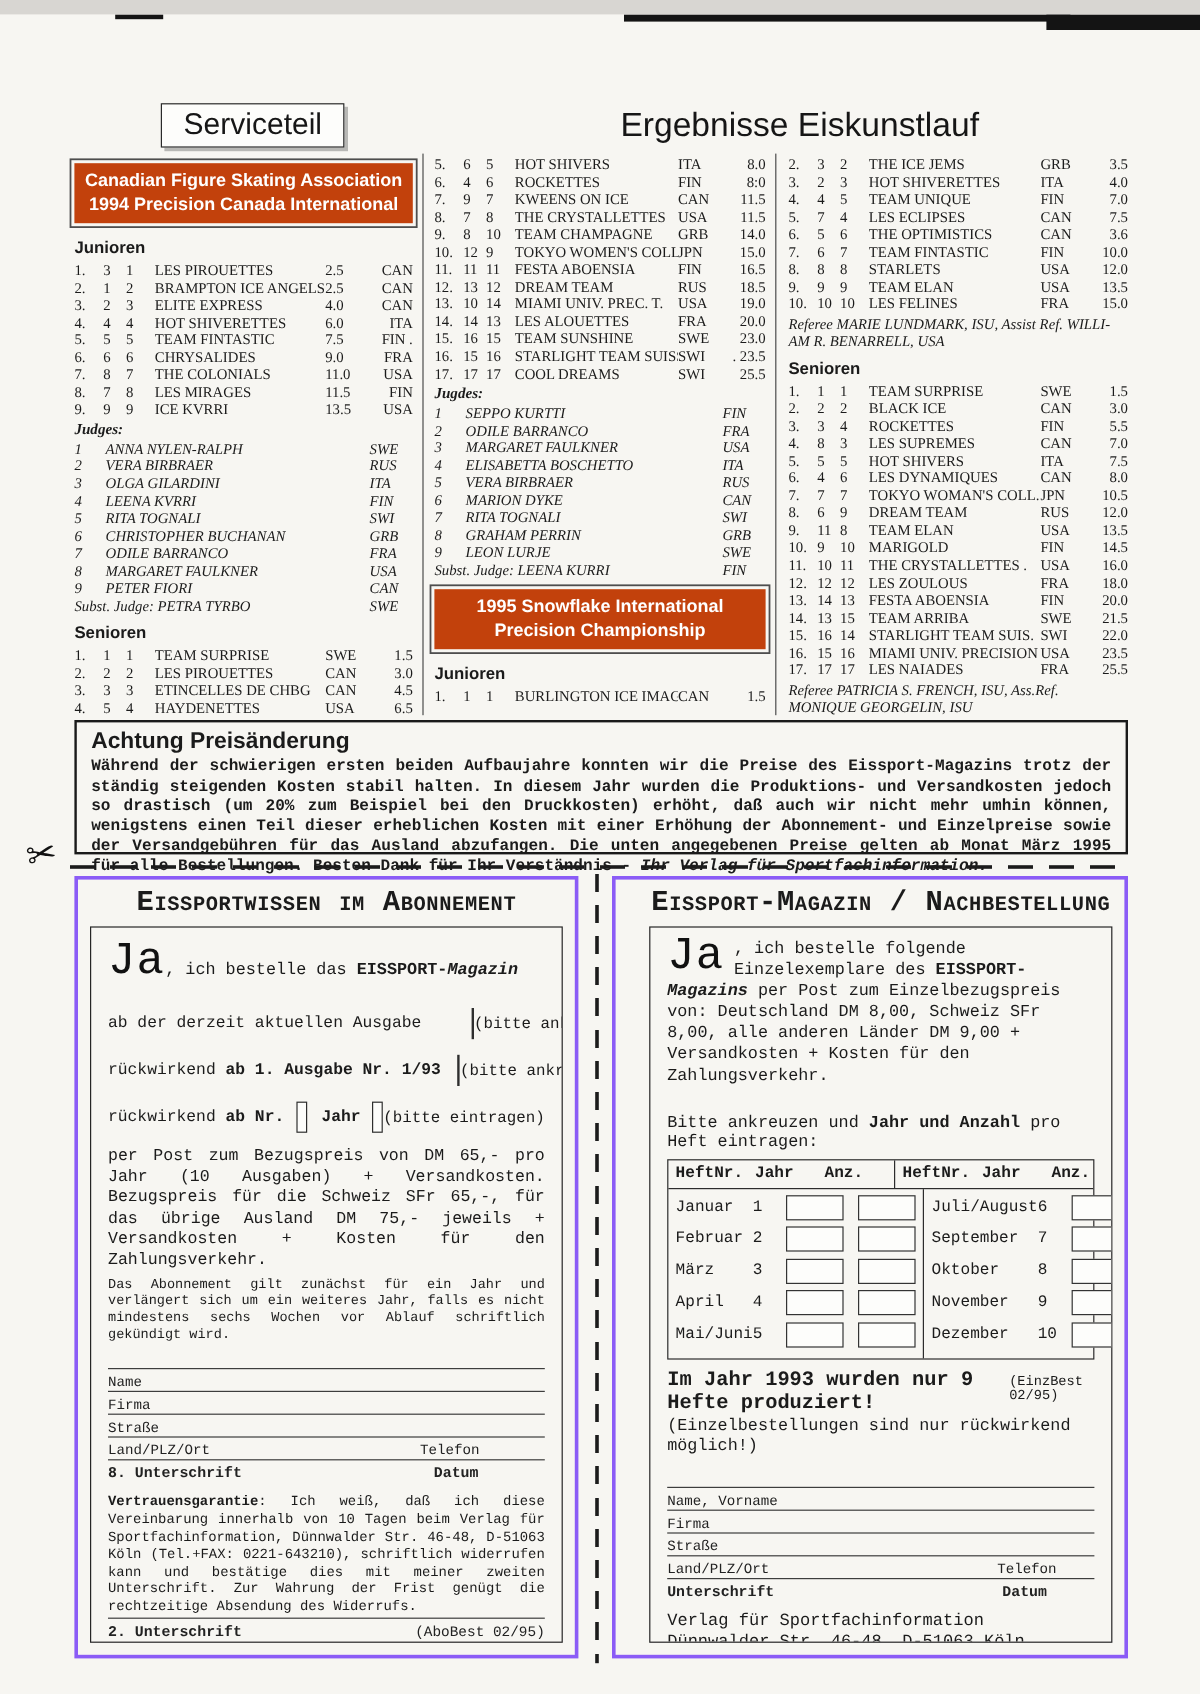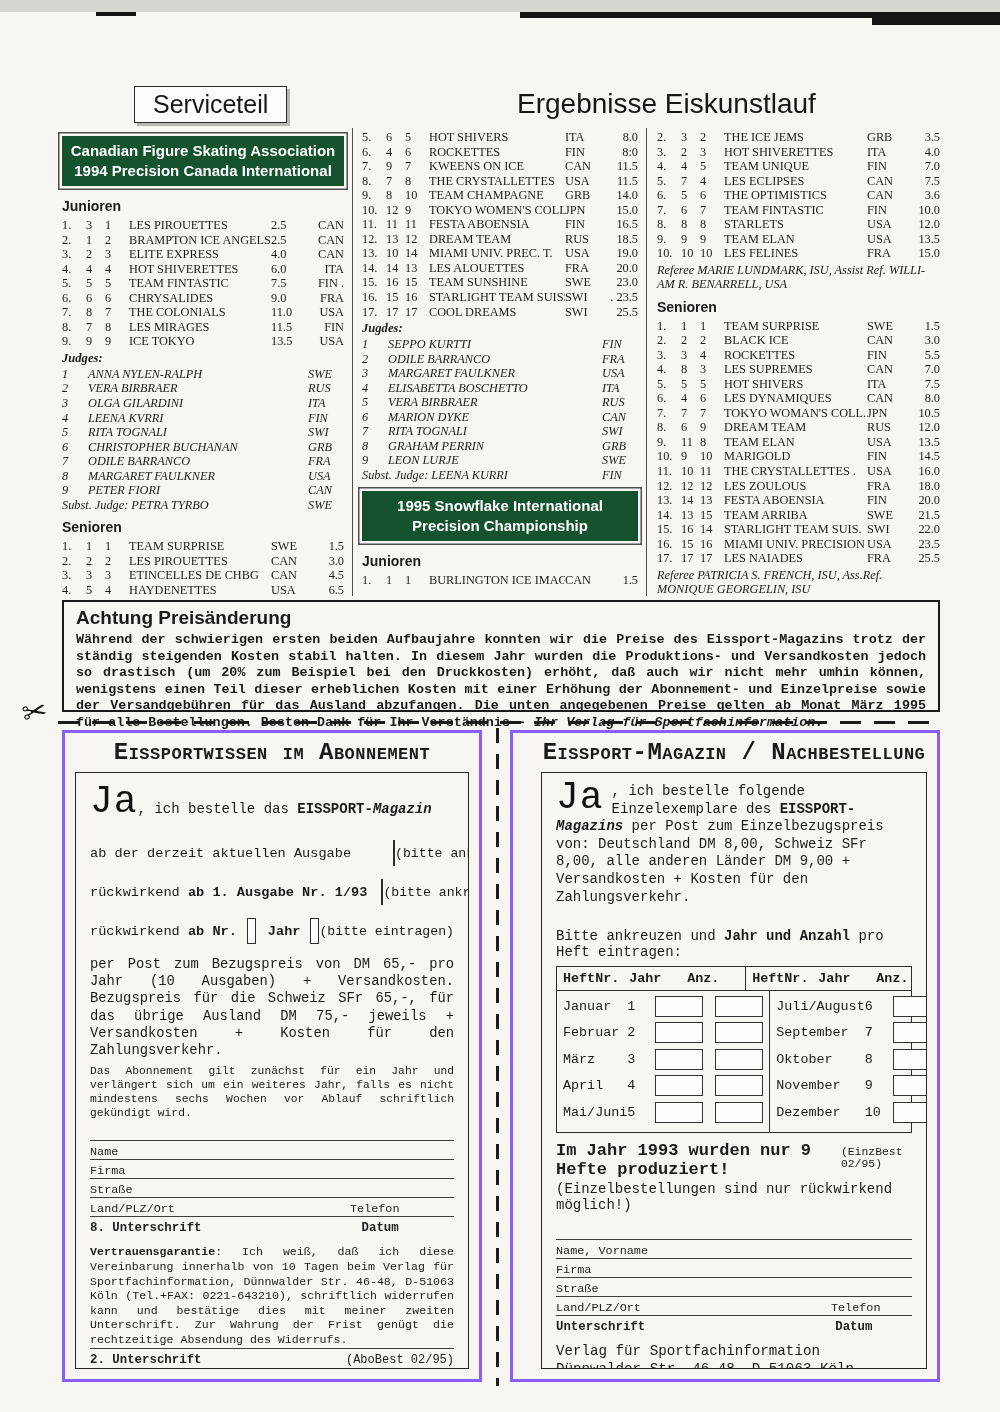--- a/index.html
+++ b/index.html
@@ -12,21 +12,21 @@
   .hdr{position:absolute;left:62px;top:74px;width:878px;height:40px;}
   .serviceteil{position:absolute;left:72px;top:0;padding:3px 18px;background:#fdfdfb;
     border:1.6px solid #2a2a2a;box-shadow:3px 3px 0 rgba(40,40,40,.3);font-size:25px;color:#161616;}
   .ergebnisse{position:absolute;left:455px;top:2px;font-size:28px;color:#161616;}
   
   .results{position:absolute;left:62px;top:116px;width:878px;height:468px;display:flex;}
   .rcol{box-sizing:border-box;}
   .rcol1{width:290px;padding-right:8px;}
   .rcol2{width:295px;border-left:1.2px solid #4d4d4d;border-right:1.2px solid #4d4d4d;padding:2px 8px 0 9px;}
   .rcol3{width:293px;padding:2px 0 0 10px;}
-  .bb{background:#14532d;color:#fff;text-align:center;font-weight:bold;font-size:15px;
+  .bb{background:#c2410c;color:#fff;text-align:center;font-weight:bold;font-size:15px;
       line-height:20px;padding:5px 4px;margin:8px 0 12px;
       box-shadow:0 0 0 2.5px #f7f6f2,0 0 0 4px #4e4e4e;}
   .rh{font-weight:bold;font-size:14px;margin:7px 0 4px;}
   .rr{display:flex;font-family:"Liberation Serif",serif;font-size:12.3px;line-height:14.55px;white-space:nowrap;}
   .rr .rk{width:24px;}.rr .n1{width:19px;}.rr .n2{width:24px;}
   .rr .nm{flex:1;overflow:hidden;}
   .rr .cc{width:40px;}.rr .pt{width:33px;text-align:right;}
   .ju-h{font-family:"Liberation Serif",serif;font-style:italic;font-weight:bold;font-size:12.6px;margin:2px 0 1px;}
   .jr{display:flex;font-family:"Liberation Serif",serif;font-style:italic;font-size:12.3px;line-height:14.55px;white-space:nowrap;}
   .jr .jn{width:26px;}.jr .jm{flex:1;}.jr .jc{width:36px;}
@@ -173,21 +173,21 @@
           <span class="n1">7</span>
           <span class="n2">8</span>
           <span class="nm">LES MIRAGES</span>
           <span class="cc">11.5</span>
           <span class="pt">FIN</span>
         </div>
         <div class="rr">
           <span class="rk">9.</span>
           <span class="n1">9</span>
           <span class="n2">9</span>
-          <span class="nm">ICE TOKYO</span>
+          <span class="nm">ICE KVRRI</span>
           <span class="cc">13.5</span>
           <span class="pt">USA</span>
         </div>
         <div class="ju-h">Judges:</div>
         <div class="jr">
           <span class="jn">1</span>
           <span class="jm">ANNA NYLEN-RALPH</span>
           <span class="jc">SWE</span>
         </div>
         <div class="jr">

